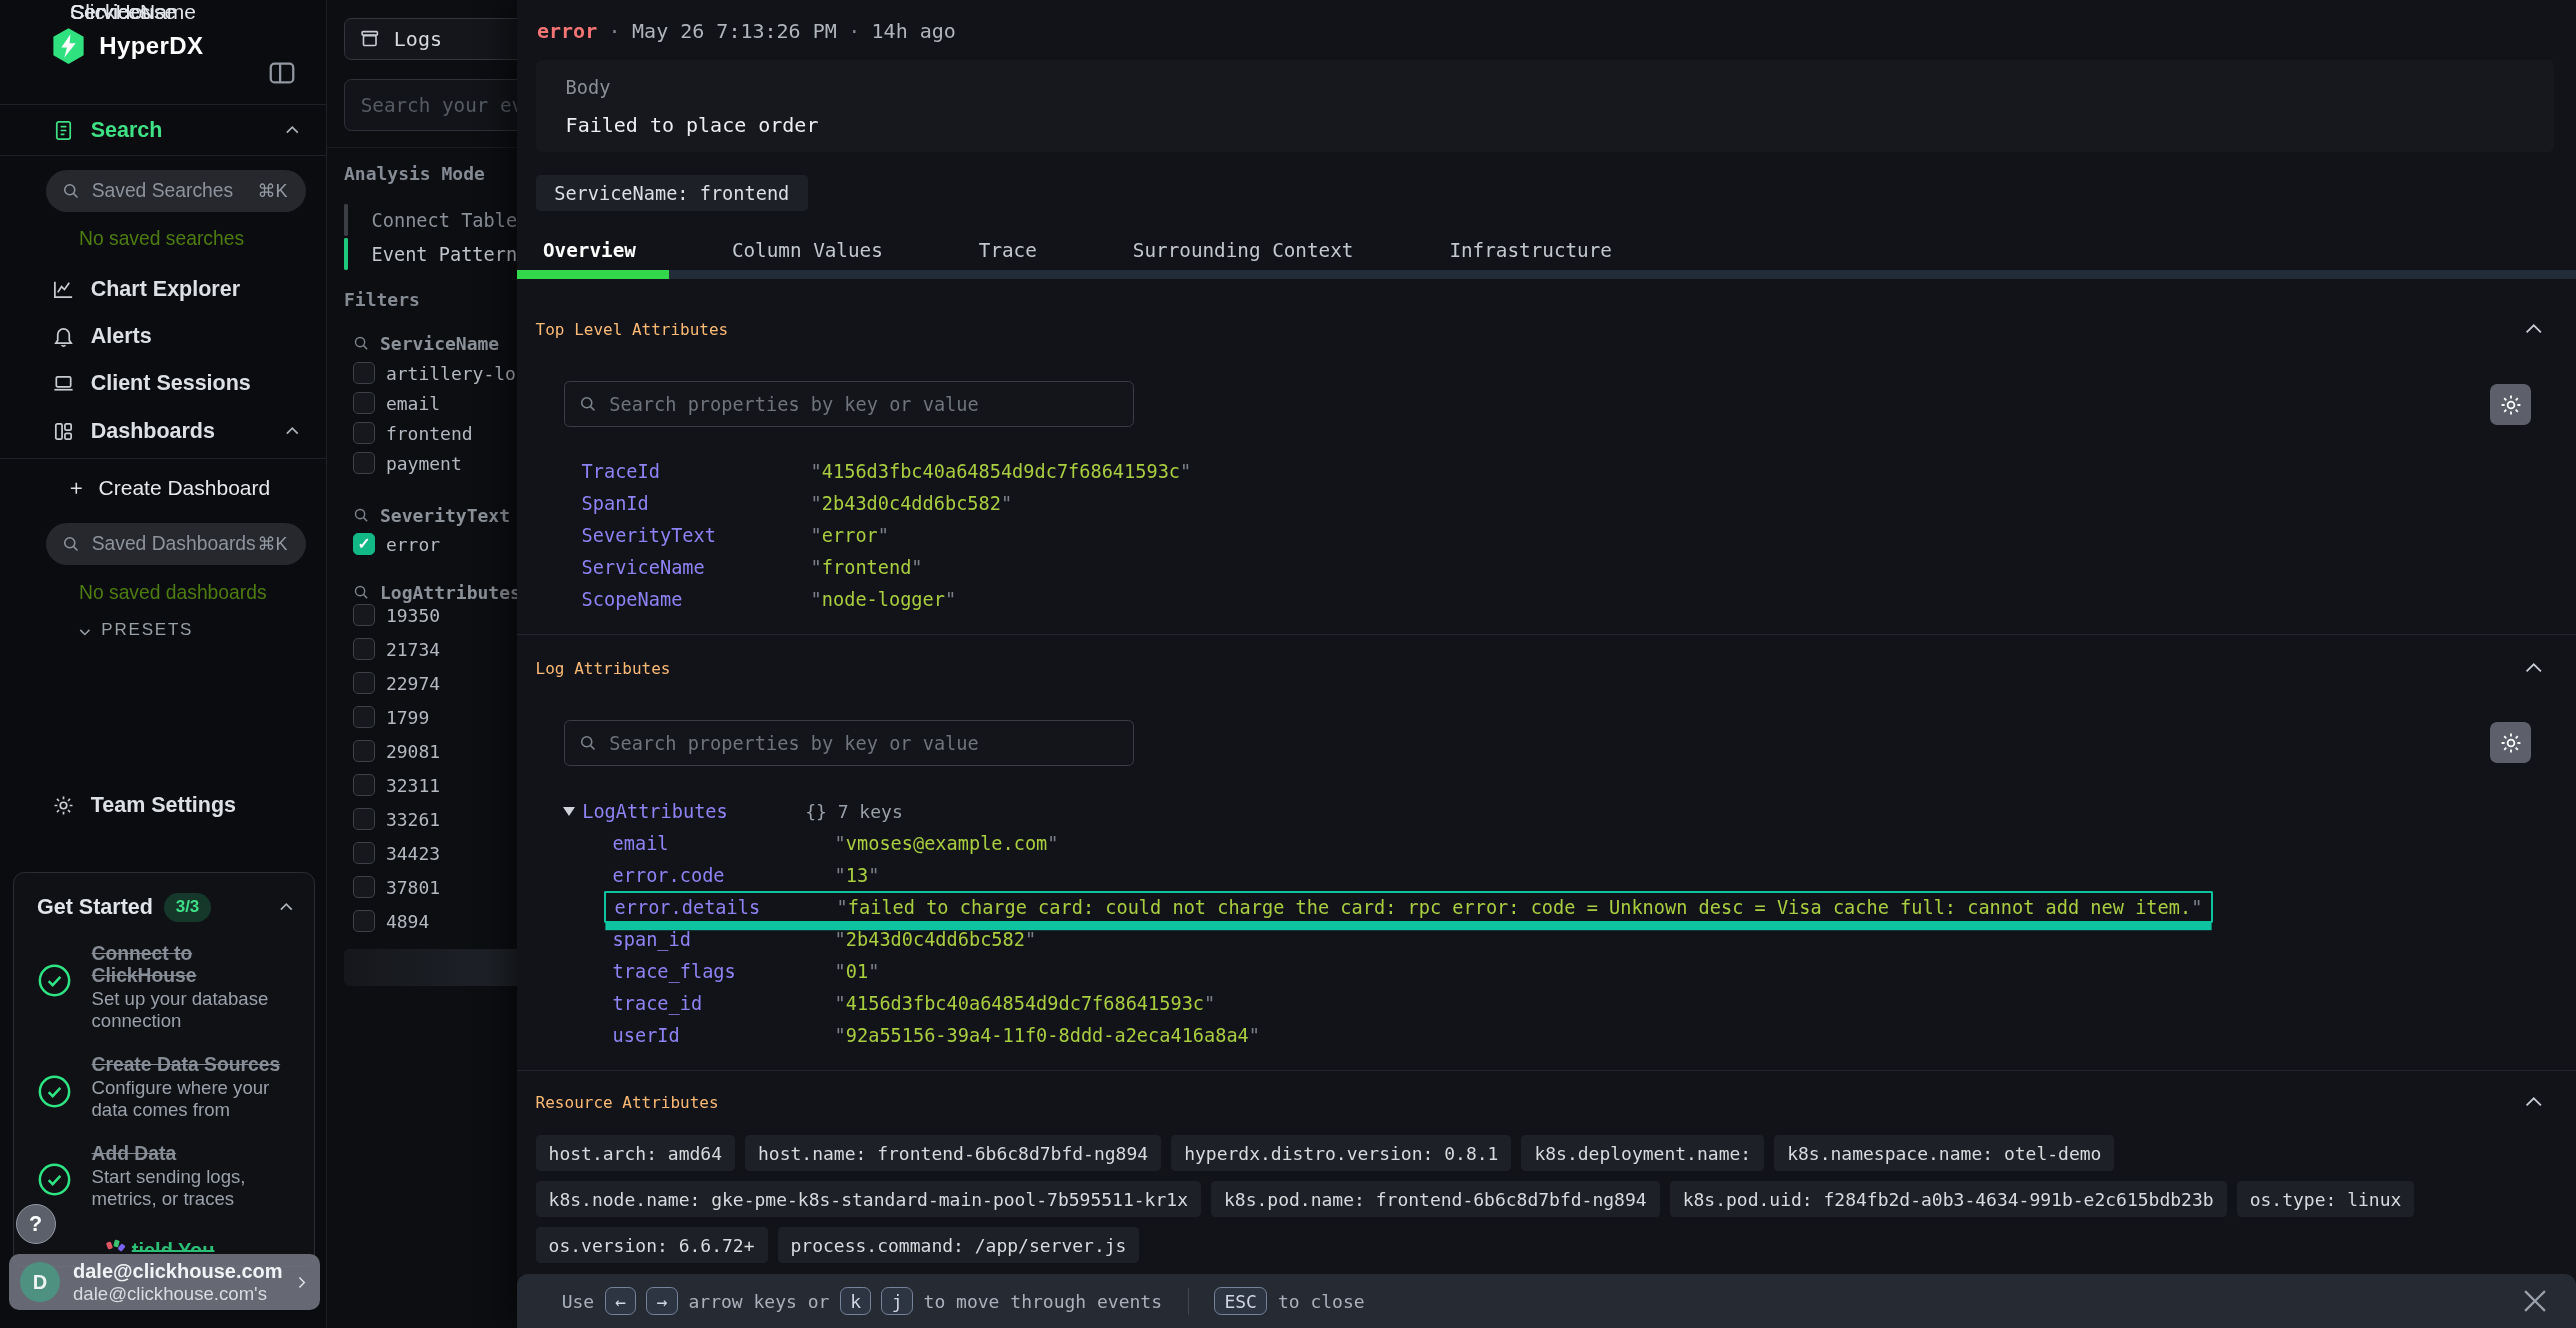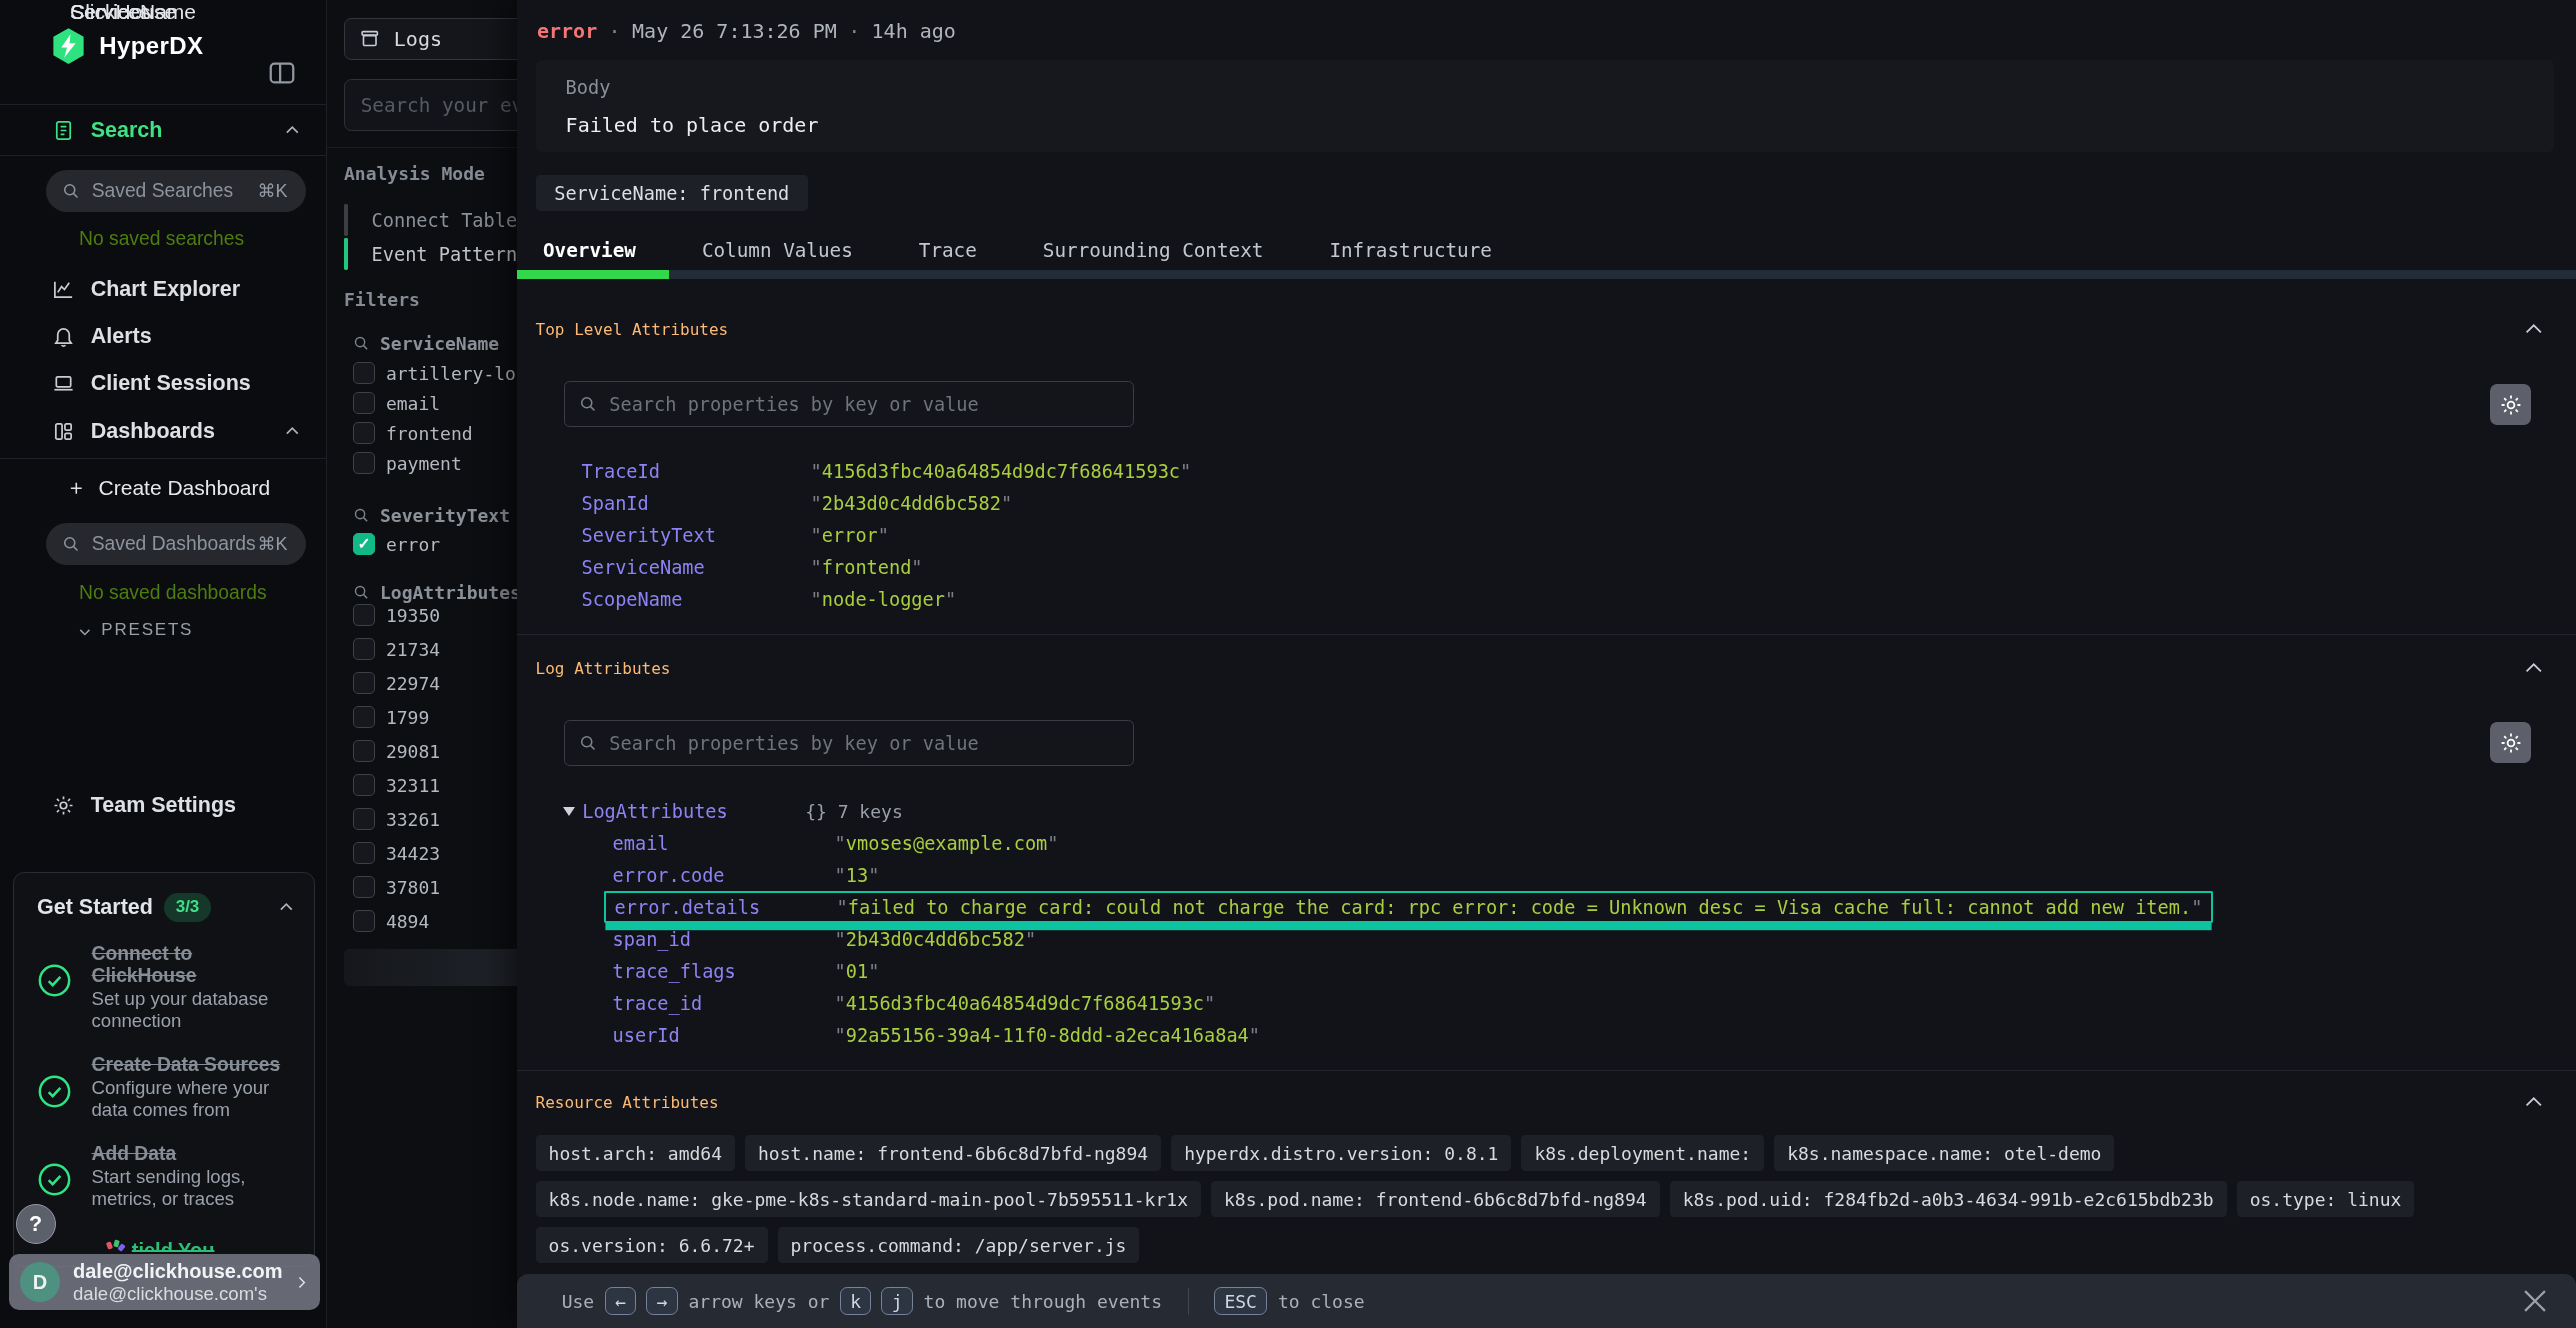--- a/index.html
+++ b/index.html
@@ -98,21 +98,21 @@
   
   #main{position:absolute;left:517px;top:0;width:2059px;height:1328px;background:var(--bg-main);box-shadow:-11.4px 0 29px rgba(0,0,0,.5)}
   .evt-head{position:absolute;left:20px;top:15.7px;height:31.5px;display:flex;align-items:center;font-size:20px}
   .evt-head .sev{color:var(--err);font-weight:bold}
   .evt-head .dot{color:#7e848d;margin:0 11.4px}
   .evt-head .ts,.evt-head .ago{color:#b0b5bc}
   .body-card{position:absolute;left:18.6px;top:60px;width:2018px;height:92px;background:var(--card);border-radius:5.7px}
   .body-card .bl{position:absolute;left:30px;top:17px;font-size:18.6px;color:#8b9098}
   .body-card .bv{position:absolute;left:30px;top:53px;font-size:20px;color:#eceef1}
   .svc-tag{position:absolute;left:18.6px;top:175px;height:36px;background:var(--chip);border-radius:4.3px;display:inline-flex;align-items:center;padding:0 18.6px;font-size:18.6px;color:#dcdfe3}
-  .tabs{position:absolute;left:26px;top:230px;height:40px;display:flex;align-items:center;gap:66px}
+  .tabs{position:absolute;left:26px;top:230px;height:40px;display:flex;align-items:center;gap:96px}
   .tab{font-size:19.3px;color:#c3c8cf;white-space:nowrap}
   .tab.active{color:#fff;font-weight:bold}
   .tab-underline{position:absolute;left:0;top:270px;width:2059px;height:8.6px;background:#232d3a}
   .tab-underline .seg{position:absolute;left:0;top:0;width:152px;height:8.6px;background:var(--tabgreen)}
   .sec-title{position:absolute;left:18.6px;height:33px;display:flex;align-items:center;font-size:16px;color:#fdba74}
   .sec-chev{position:absolute;right:31.5px;width:21.5px;height:21.5px;color:#c8ccd2}
   .prop-search{position:absolute;left:47px;width:570px;height:46px;border:1.4px solid #3a3d44;border-radius:5.7px;background:#13151a;display:flex;align-items:center}
   .prop-search .mag{margin-left:14.3px;width:18.6px;height:18.6px;color:#7e848d}
   .prop-search .ph{margin-left:11.4px;font-size:18.6px;color:#6e737c;white-space:nowrap}
   .gearbtn{position:absolute;width:41px;height:41px;border-radius:7.2px;background:#5d606a;border:none;display:flex;align-items:center;justify-content:center}

